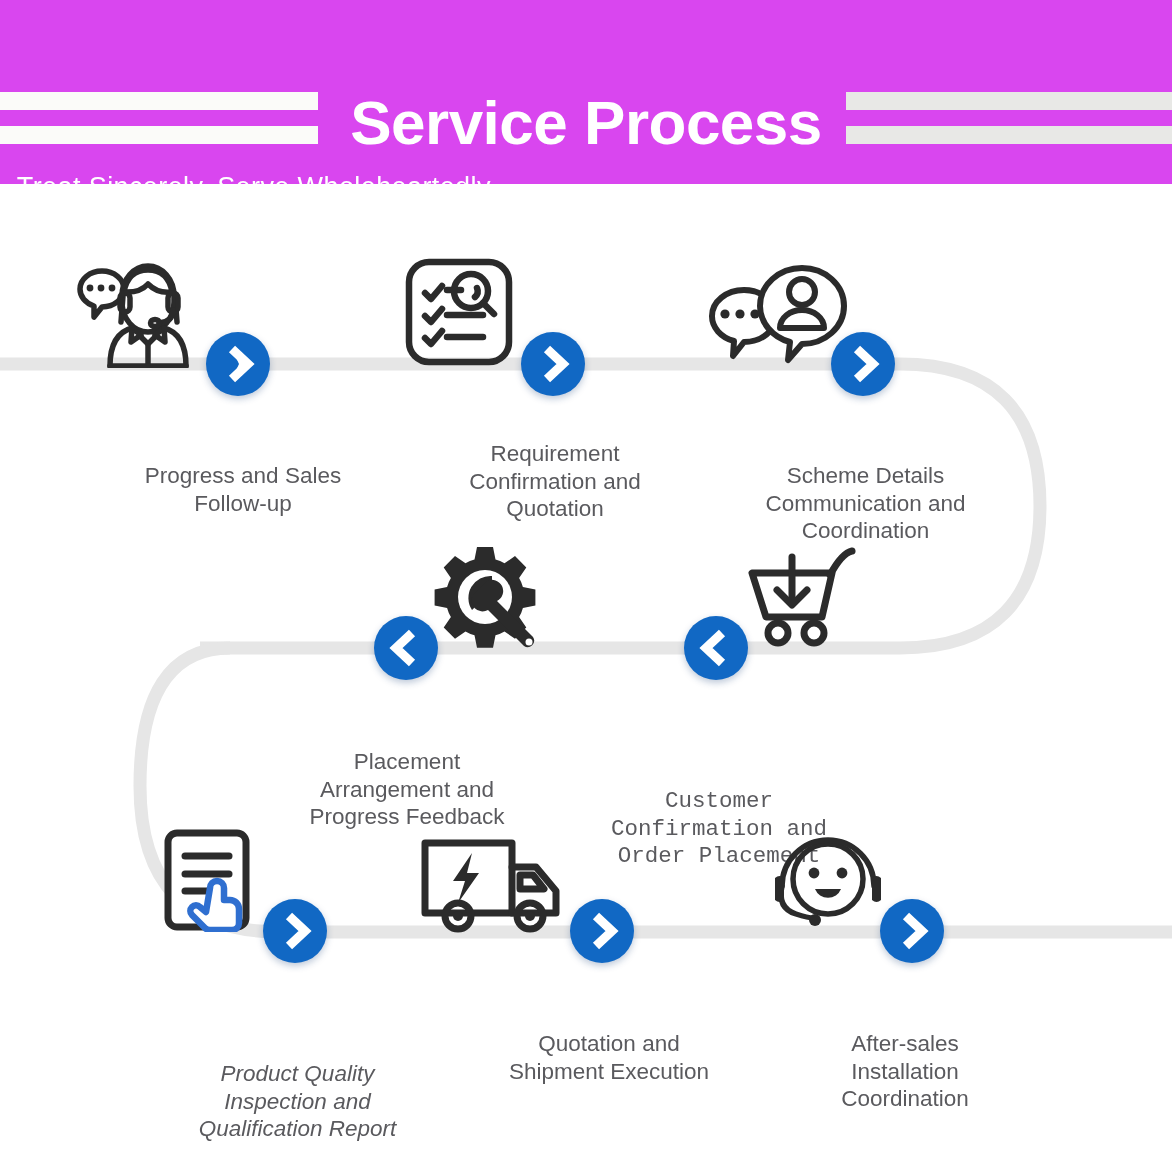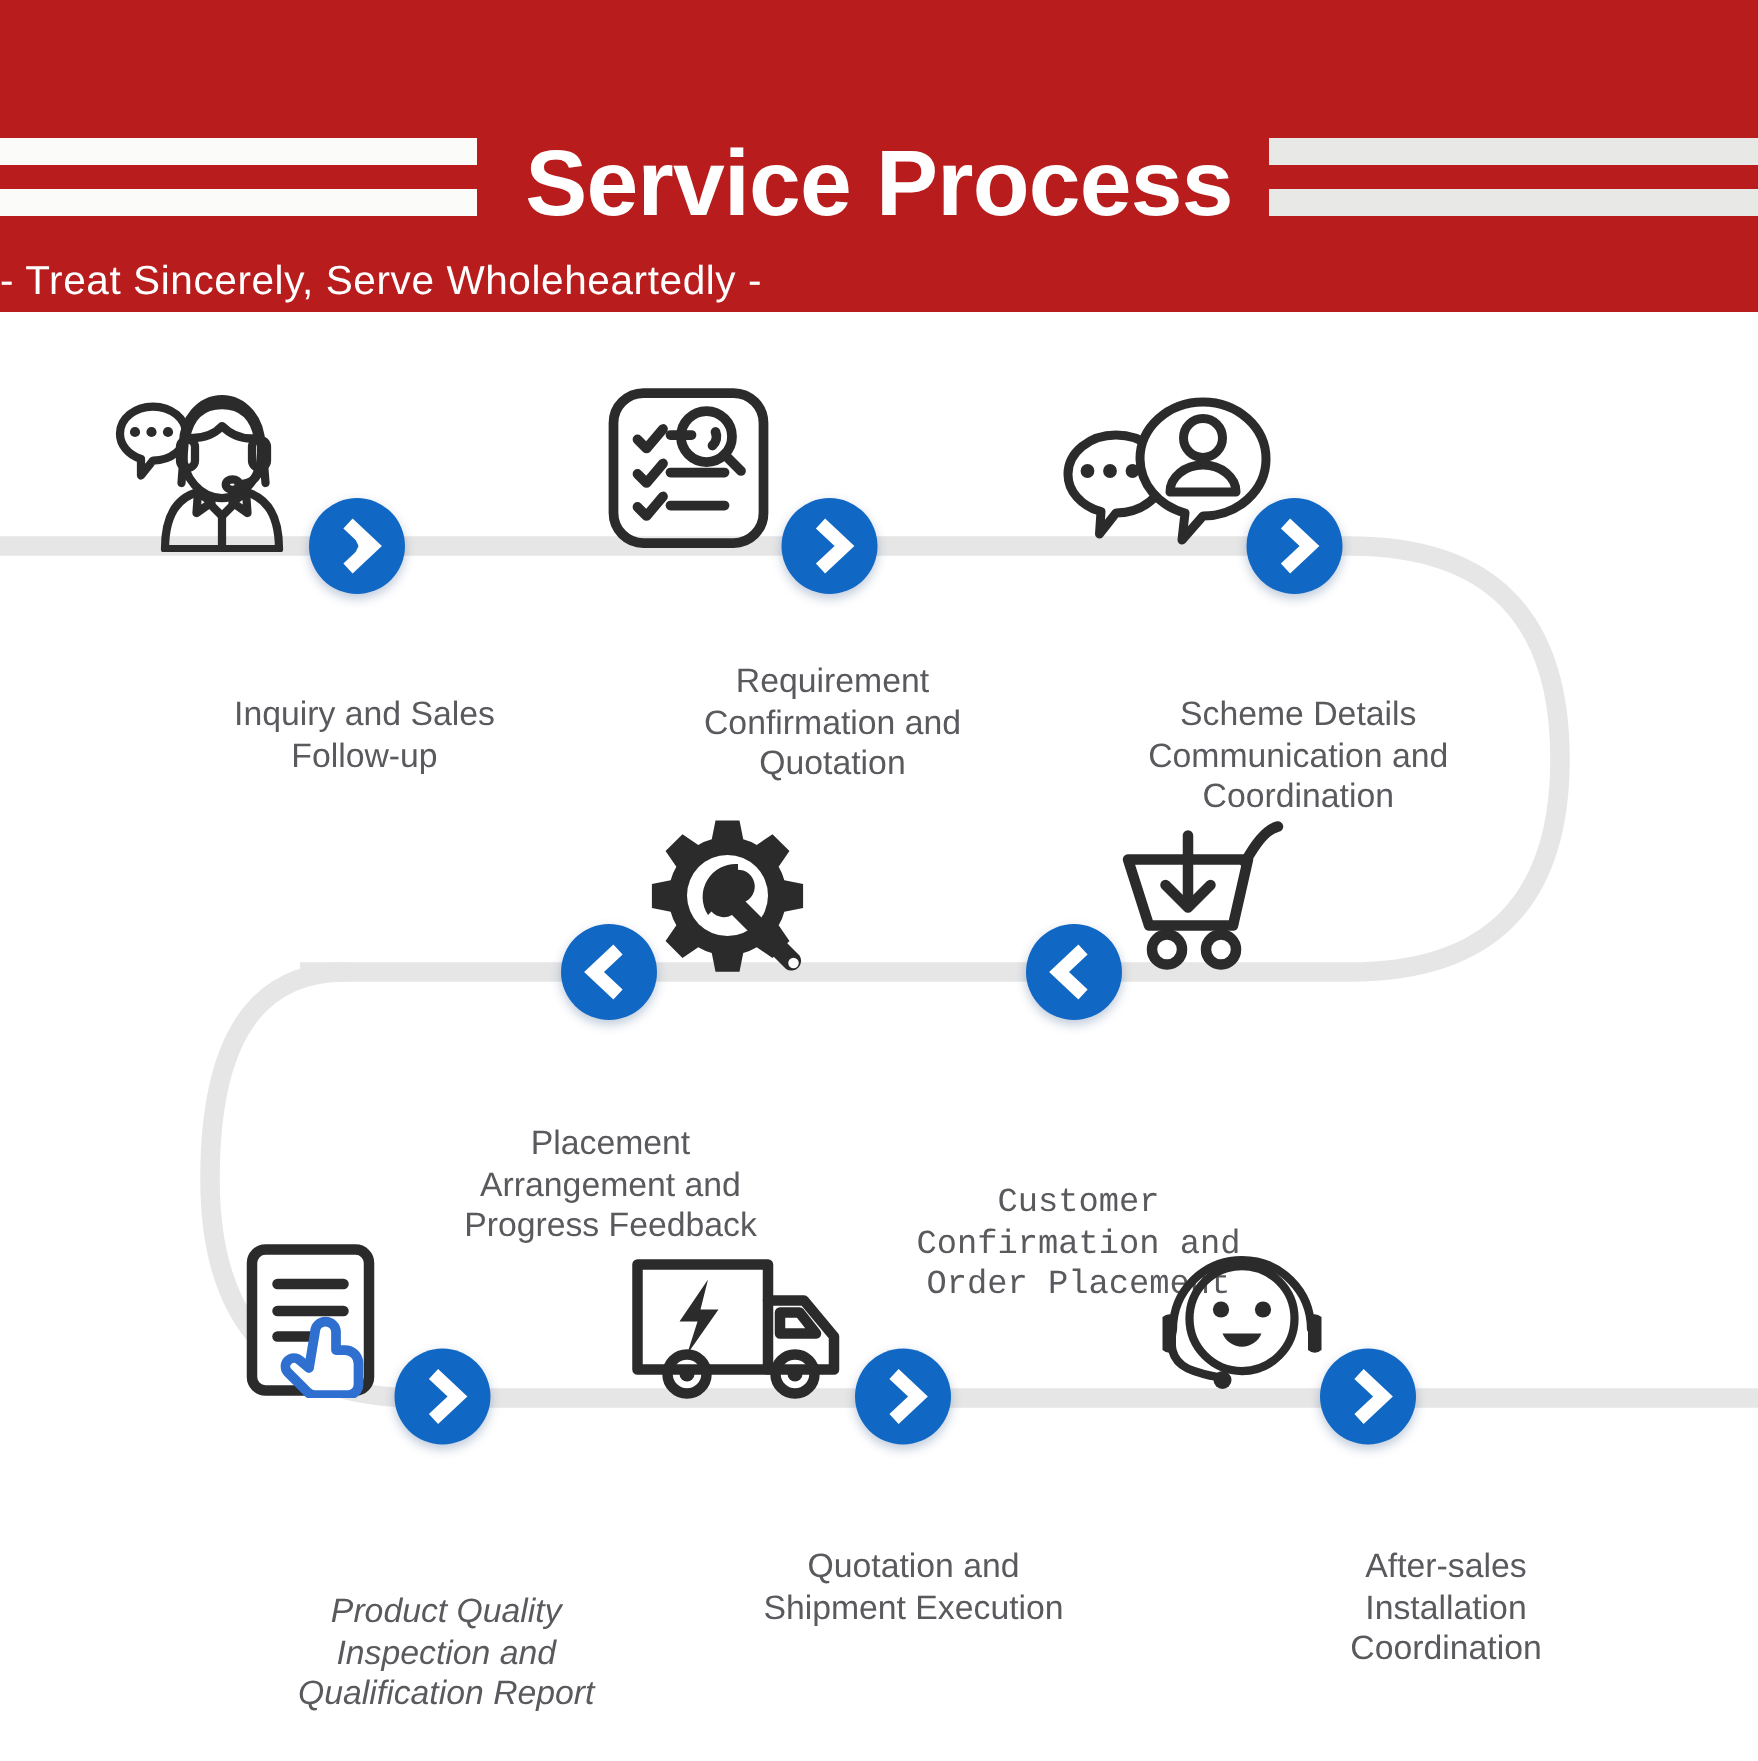--- a/index.html
+++ b/index.html
@@ -17,22 +17,22 @@
     height: 1174px;
     overflow: hidden;
     background: #ffffff;
   }
 
   
   #header {
     position: absolute;
     left: 0; top: 0;
     width: 1172px;
-    height: 208px;
-    background: #b91c1c;
+    height: 184px;
+    background: #d946ef;
   }
   .stripe {
     position: absolute;
     height: 18px;
     background: #fbfbf9;
   }
   .stripe.right { background: #e8e8e6; }
   #stripe-l1 { left: 0;    top: 92px;  width: 318px; }
   #stripe-l2 { left: 0;    top: 126px; width: 318px; }
   #stripe-r1 { left: 846px; top: 92px;  width: 326px; }
@@ -146,21 +146,21 @@
         <circle cx="31" cy="30" r="3.4"></circle>
         <circle cx="42" cy="30" r="3.4"></circle>
       </g>
     </svg>
     <div class="chev" style="left:206px;top:332px;">
       <svg width="64" height="64" viewBox="0 0 64 64">
         <path d="M26 17 L42 32 L26 47 L33 32 Z" fill="#ffffff"></path>
         <path d="M26 17 L42 32 L26 47" fill="none" stroke="#ffffff" stroke-width="9" stroke-linejoin="miter" stroke-linecap="butt"></path>
       </svg>
     </div>
-    <div class="step-label" style="left:102px;top:462px;width:282px;">Inquiry and Sales
+    <div class="step-label" style="left:102px;top:462px;width:282px;">Progress and Sales
 Follow-up</div>
   </div>
 
   <div class="step" style="left:0;top:0;">
     <svg class="step-icon" style="left:405px;top:258px;" width="108" height="108" viewBox="0 0 108 108">
       <rect x="4" y="4" width="100" height="100" rx="20" ry="20" fill="none" stroke="#2b2b2b" stroke-width="6.5"></rect>
       <g fill="none" stroke="#2b2b2b" stroke-width="6.5" stroke-linecap="round" stroke-linejoin="round">
         <path d="M20 35 l6 6 l11 -13"></path>
         <path d="M20 58 l6 6 l11 -13"></path>
         <path d="M20 80 l6 6 l11 -13"></path>
@@ -311,18 +311,18 @@
         <circle cx="49" cy="41" r="5.4"></circle>
         <circle cx="77" cy="41" r="5.4"></circle>
         <path d="M50 57 a14 14 0 0 0 26 0 z"></path>
       </g>
     </svg>
     <div class="chev" style="left:880px;top:899px;">
       <svg width="64" height="64" viewBox="0 0 64 64">
         <path d="M26 17 L42 32 L26 47" fill="none" stroke="#ffffff" stroke-width="9" stroke-linejoin="miter" stroke-linecap="butt"></path>
       </svg>
     </div>
-    <div class="step-label" style="left:823px;top:1030px;width:282px;">After-sales
+    <div class="step-label" style="left:764px;top:1030px;width:282px;">After-sales
 Installation
 Coordination</div>
   </div>
 
 </div>
 
 </body></html>

